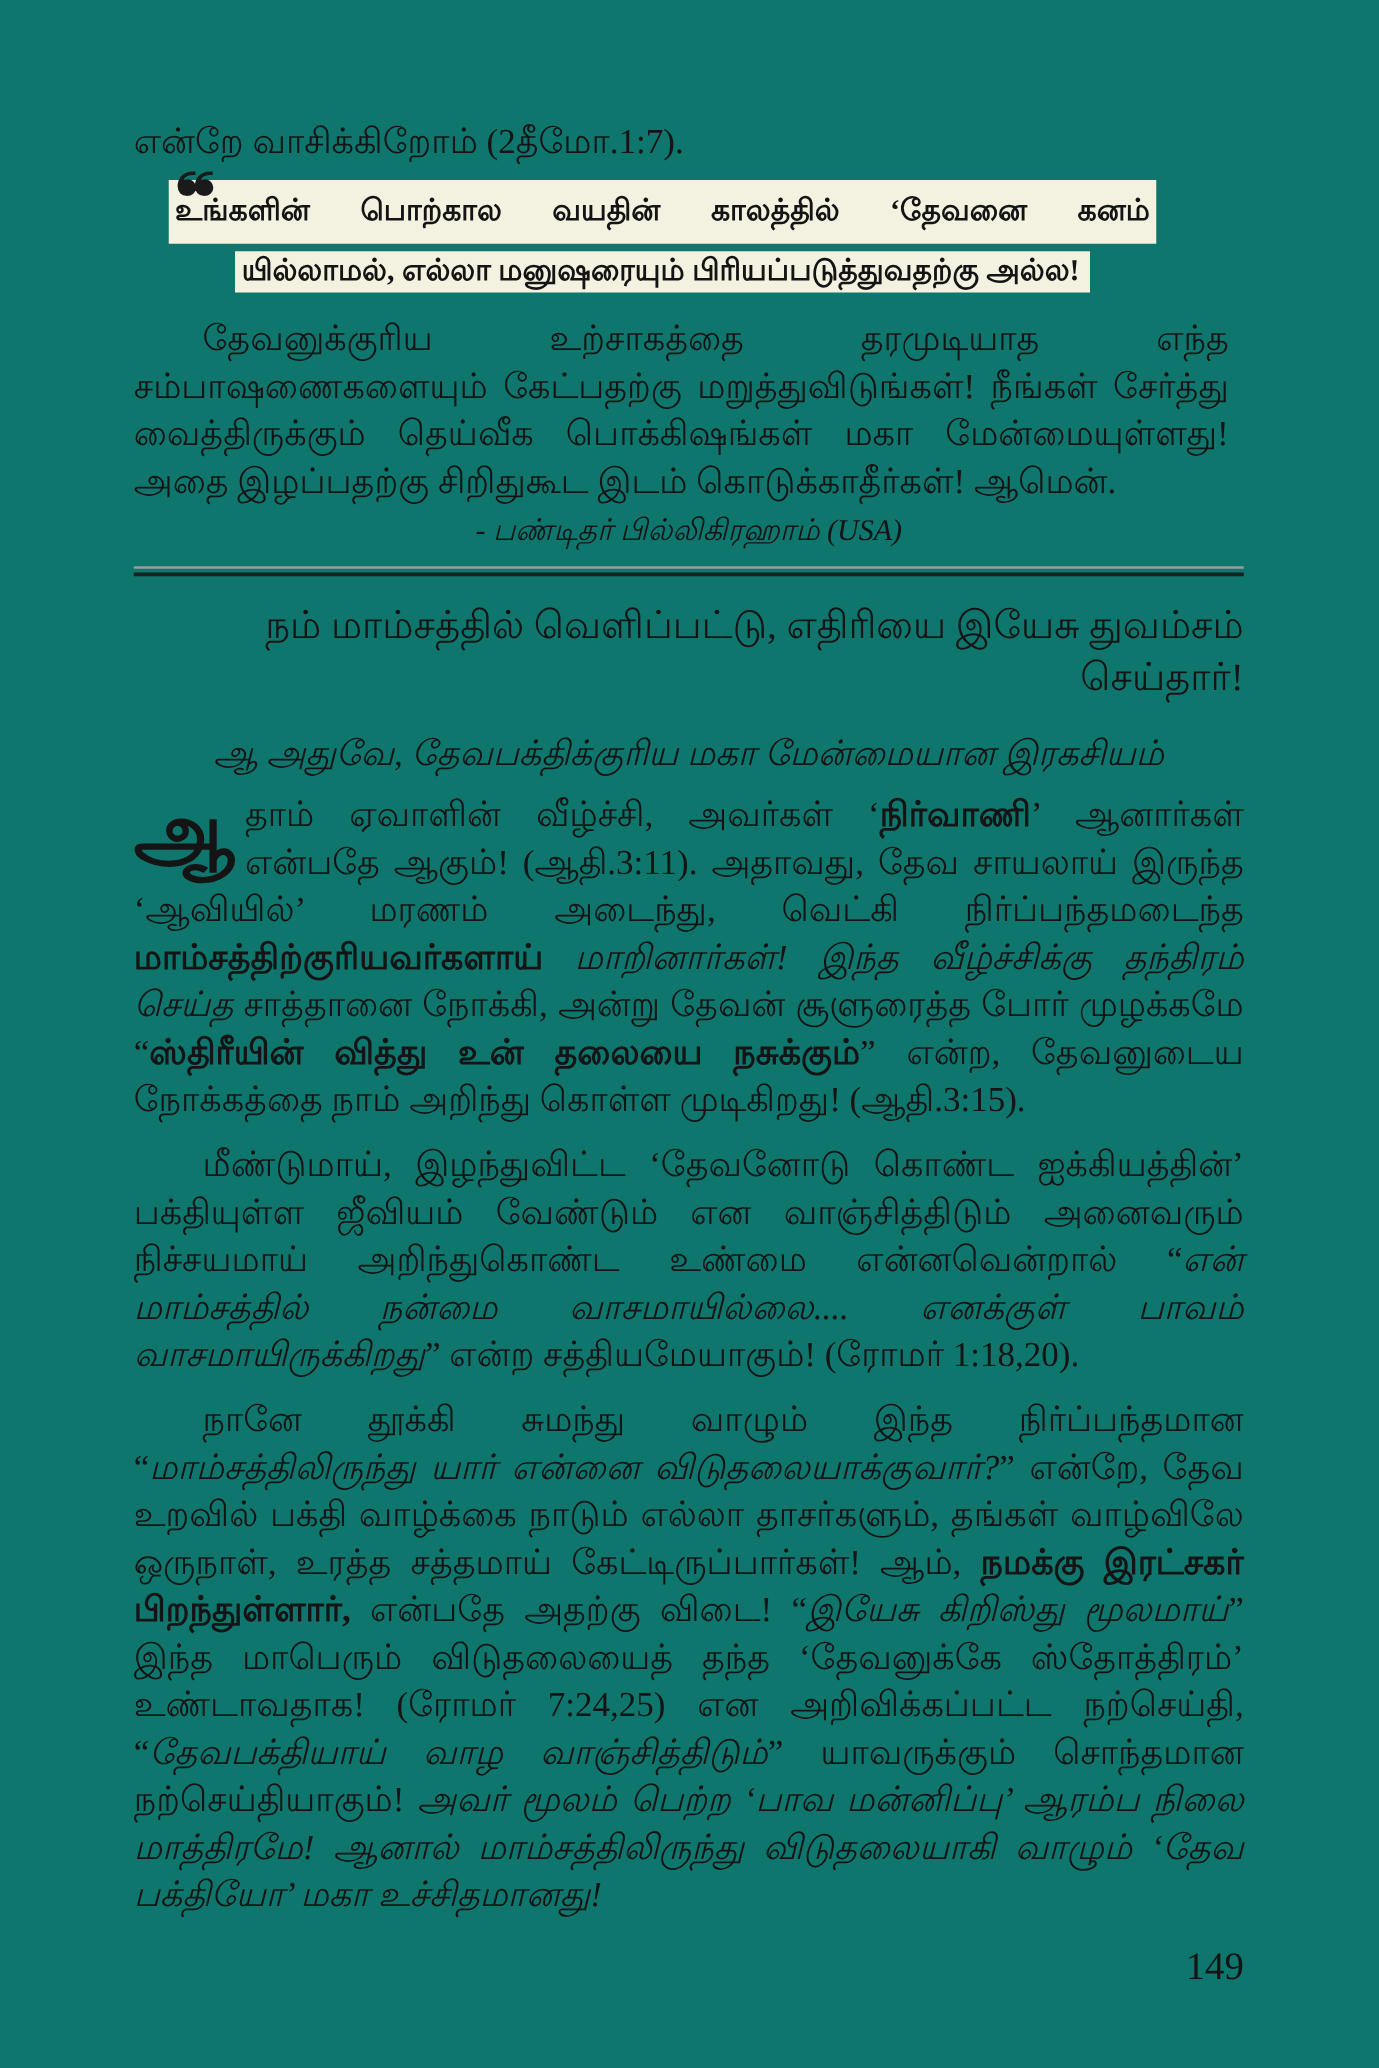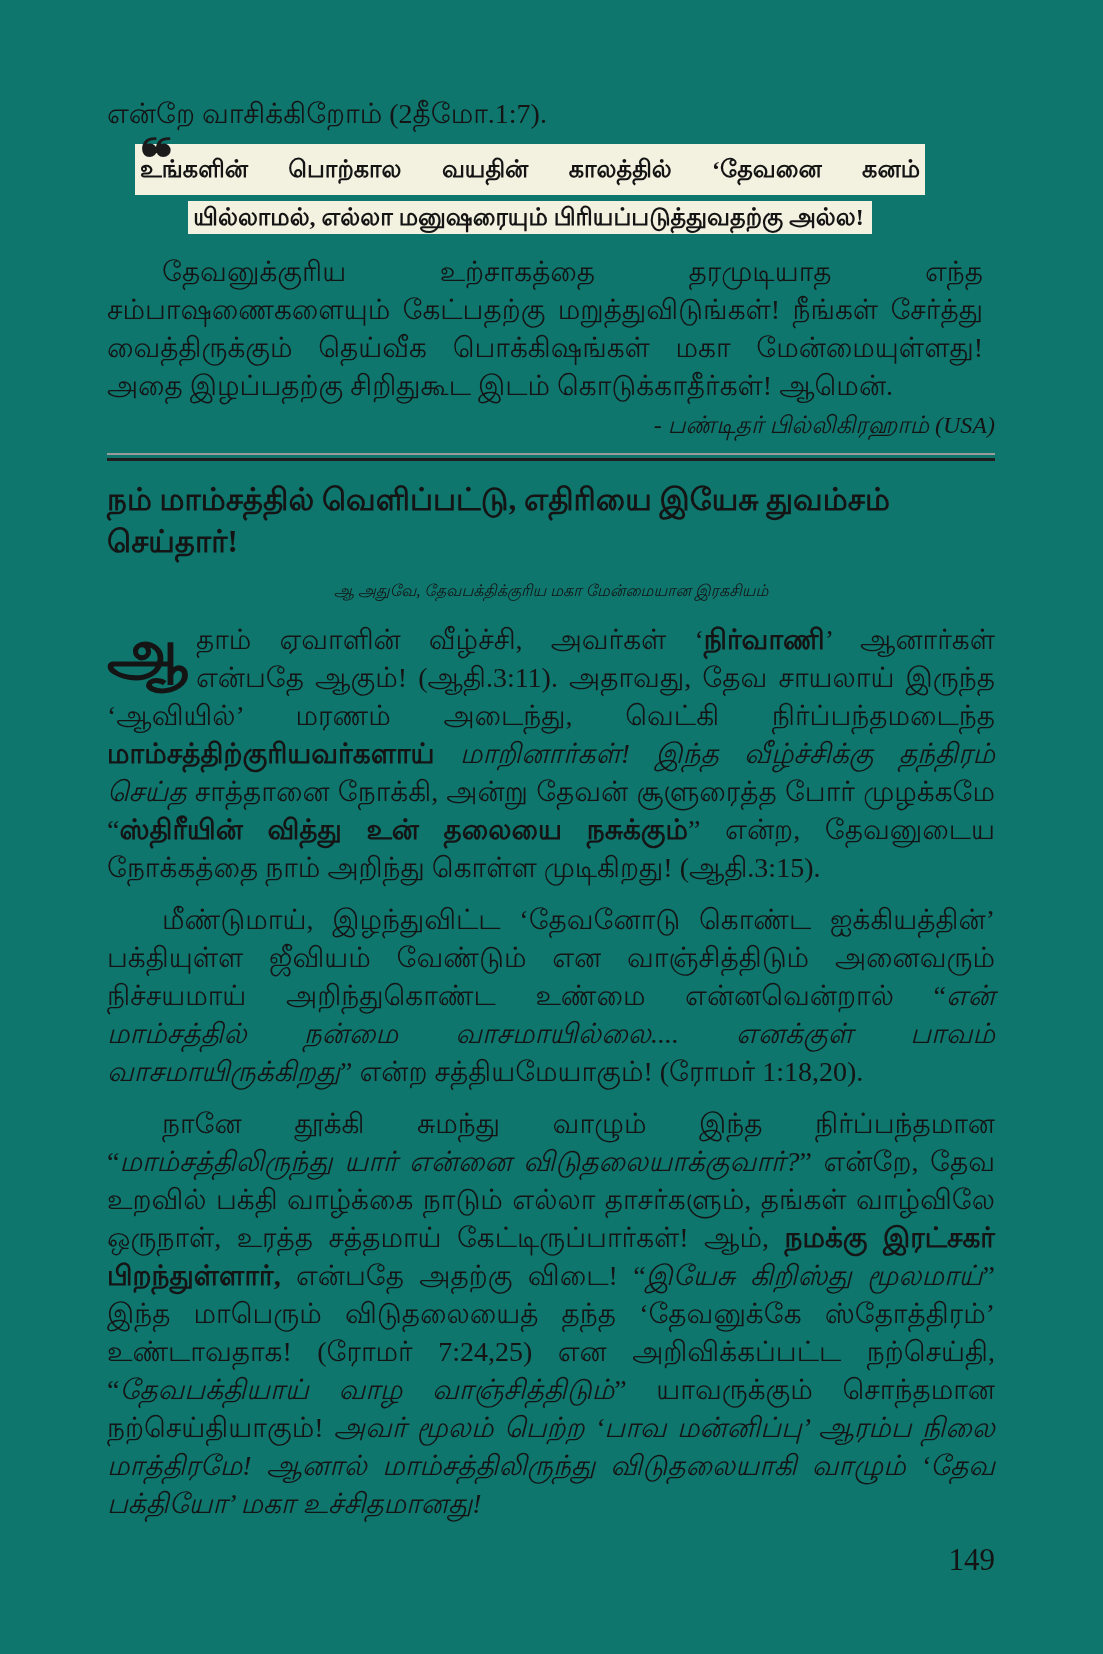--- a/index.html
+++ b/index.html
@@ -36,40 +36,40 @@
     display:inline-block;width:100%;box-sizing:border-box;
   }
   .q-line:not(.just) .hl{display:inline;width:auto;padding:3px 8px 4px 5px;}
   .quote-para{
     margin:14px 12px 0 0;
     font-size:28px;line-height:38px;
     text-align:justify;text-indent:55px;
   }
   .attribution{
     margin-top:4px;
-    text-align:right;
+    text-align:center;
     font-style:italic;
     font-size:24px;line-height:32px;
   }
   .double-rule{
     margin-top:12px;height:3px;
     border-top:2px solid #9b9b9b;
     border-bottom:3px solid #1e1e1e;
   }
   .section-title{
     margin:18px 0 0 0;
-    text-align:left;
-    font-weight:bold;
+    text-align:right;
+    font-weight:normal;
     font-size:31px;line-height:42px;
   }
   .section-subtitle{
-    margin-top:12px;
+    margin-top:25px;
     text-align:center;
     font-style:italic;
-    font-size:16px;line-height:32px;
+    font-size:28px;line-height:32px;
   }
   .body-paragraphs{margin-top:6px;}
   .body-para{
     margin:14px 0 0 0;
     font-size:28px;line-height:38px;
     text-align:justify;text-indent:55px;
   }
   .body-para.has-drop{text-indent:0;}
   .body-para .b{font-weight:bold;}
   .body-para .i{font-style:italic;}

